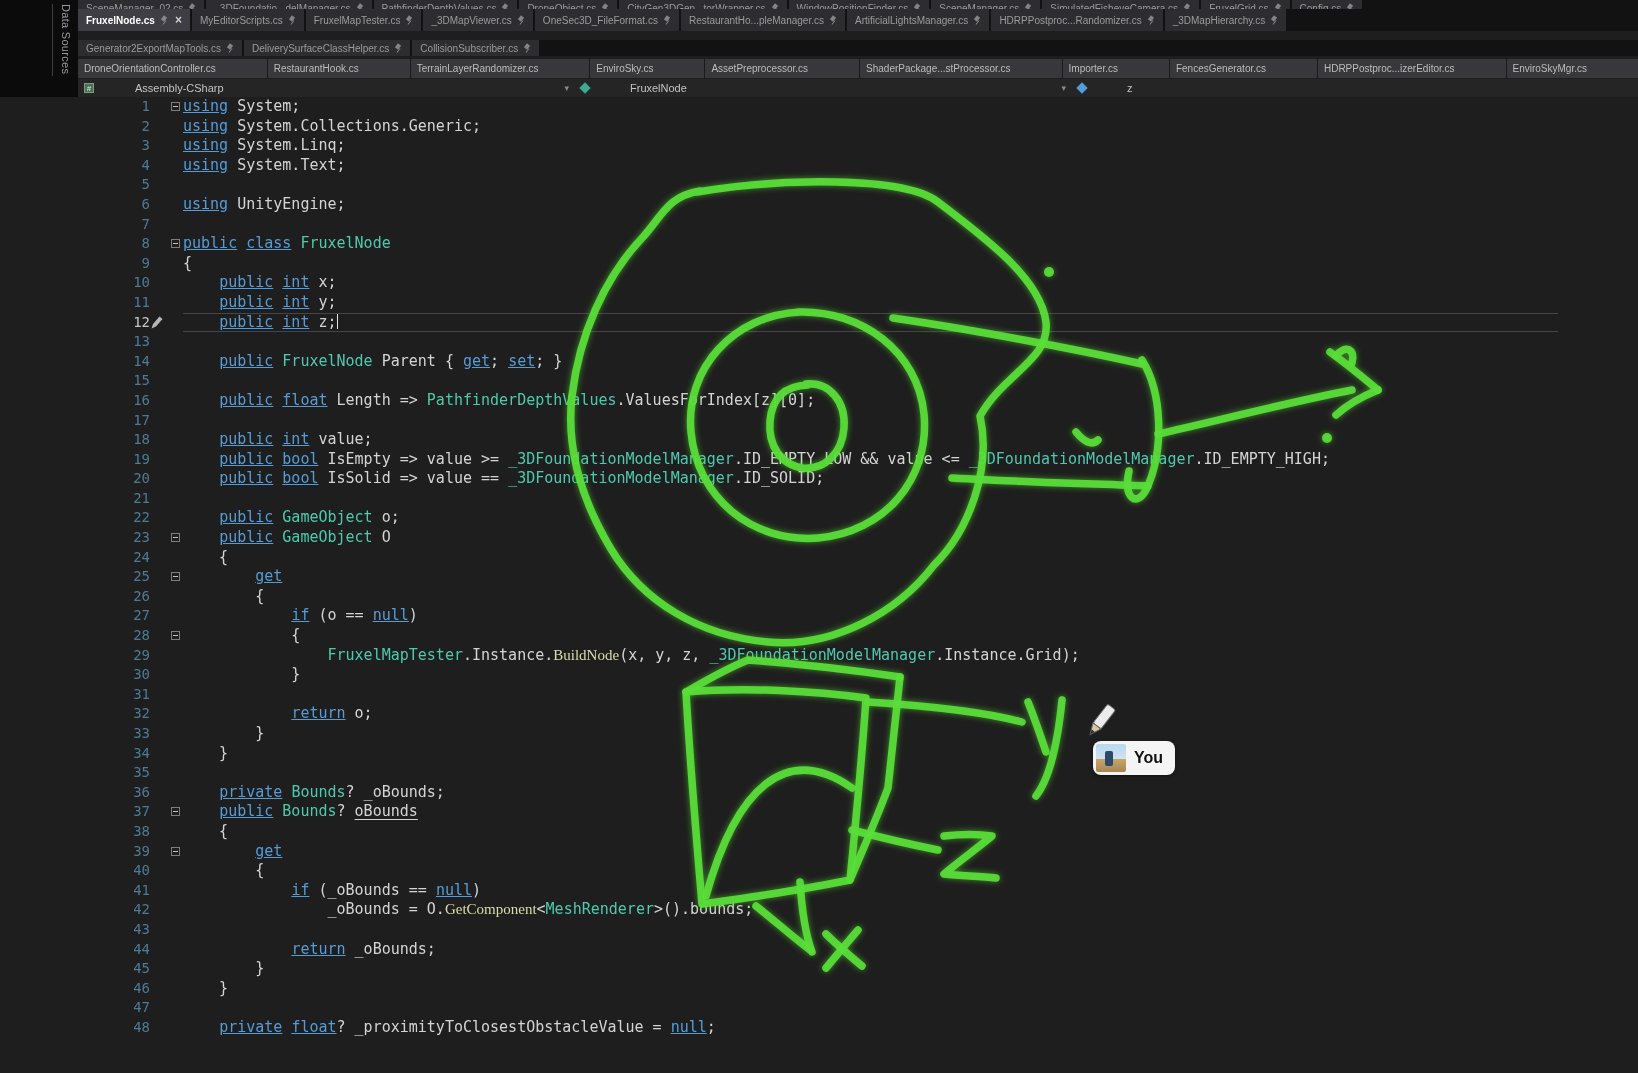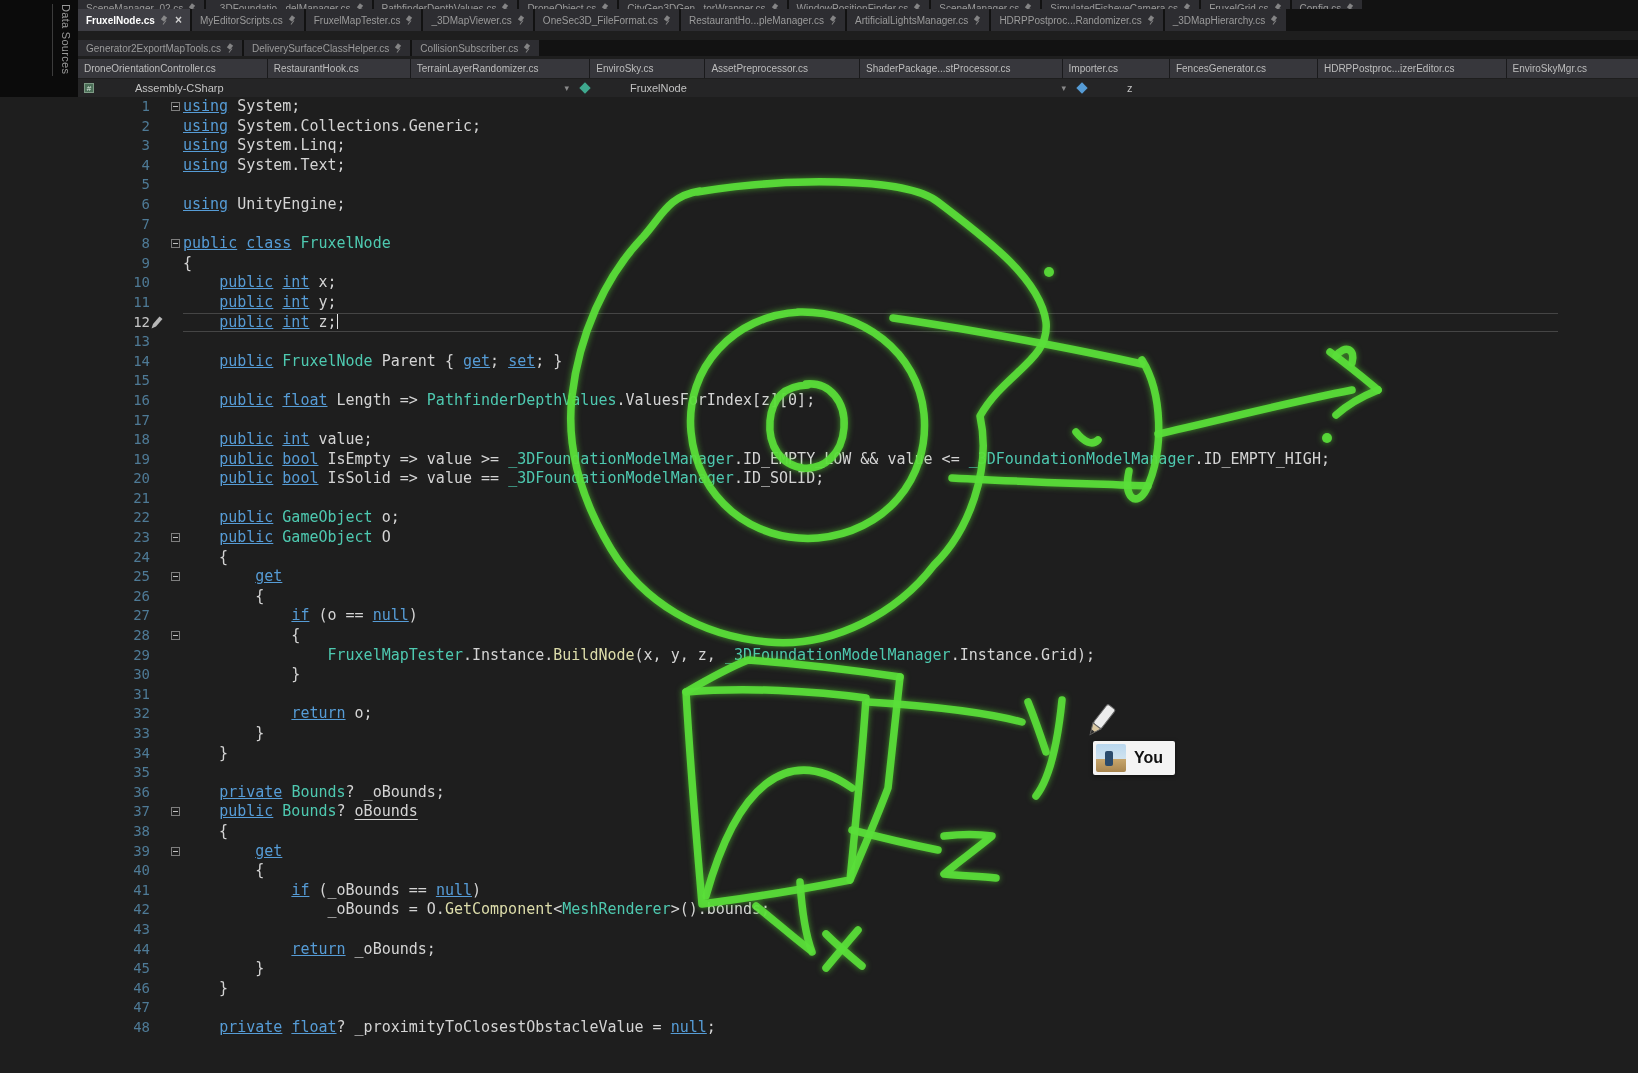--- a/index.html
+++ b/index.html
@@ -54,42 +54,42 @@
   .line{display:flex;height:19.6px;line-height:19.6px;position:relative;}
   .num{width:150px;text-align:right;color:#4e7a96;flex:0 0 auto;font-size:14px;}
   .fold{width:33px;flex:0 0 auto;position:relative;}
   .foldbox{position:absolute;left:21px;top:5px;width:9px;height:9px;
            border:1px solid #7e7e7e;background:#1e1e1e;}
   .foldbox::before{content:"";position:absolute;left:1px;top:3px;width:5px;height:1px;
                    background:#c0c0c0;}
   .code{white-space:pre;flex:1;color:#d4d4d4;}
   .tk-kw{color:#569cd6;text-decoration:underline;}
   .tk-ty{color:#4ec9b0;}
-  .tk-me{color:#dcdcaa;}
+  .tk-me{color:#dcdcaa;font-family:Liberation Serif, serif;}
   .tk-pl{color:#d4d4d4;}
   .tk-un{color:#d4d4d4;text-decoration:underline;text-underline-offset:3px;margin-top:45px;}
   .cur-line .num{color:#c6c6c6;}
   .cur-line::before{content:"";position:absolute;left:183px;right:80px;top:0;bottom:0;
                     border-top:1px solid #454545;border-bottom:1px solid #454545;
                     pointer-events:none;}
   .caret{display:inline-block;width:1px;height:15px;background:#e6e6e6;
          vertical-align:-2px;}
   .gutter-pencil{position:absolute;left:-2px;top:2px;}
 
   
   .annotation{position:absolute;left:0;top:0;z-index:50;pointer-events:none;
               filter:drop-shadow(0 0 3px rgba(90,225,50,.65));}
   .ann{fill:none;stroke:var(--ann,#5ae03a);stroke-width:7.5;stroke-linecap:round;
        stroke-linejoin:round;opacity:.92;}
   .ann-dot{fill:var(--ann,#5ae03a);stroke:none;opacity:.92;}
 
   
   .presence{position:absolute;left:1082px;top:700px;z-index:60;}
   .presence-label{position:absolute;left:11px;top:41px;display:flex;align-items:center;
-                  gap:8px;background:#f4f4f4;border-radius:2px;padding:3px 12px 3px 3px;
+                  gap:8px;background:#f4f4f4;border-radius:8px;padding:3px 12px 3px 3px;
                   box-shadow:0 1px 4px rgba(0,0,0,.5);}
   .presence-name{font-weight:bold;color:#111;font-size:16px;}
   .avatar{position:relative;width:30px;height:28px;border-radius:2px;overflow:hidden;
           background:linear-gradient(180deg,#b9d7ee 0%,#cfe2ef 52%,#c8a76e 52%,#a8854e 100%);}
   .avatar::after{content:"";position:absolute;left:9px;top:7px;width:8px;height:15px;
                  background:#2a4a6b;border-radius:2px;}
 </style>
 </head>
 <body>
 

